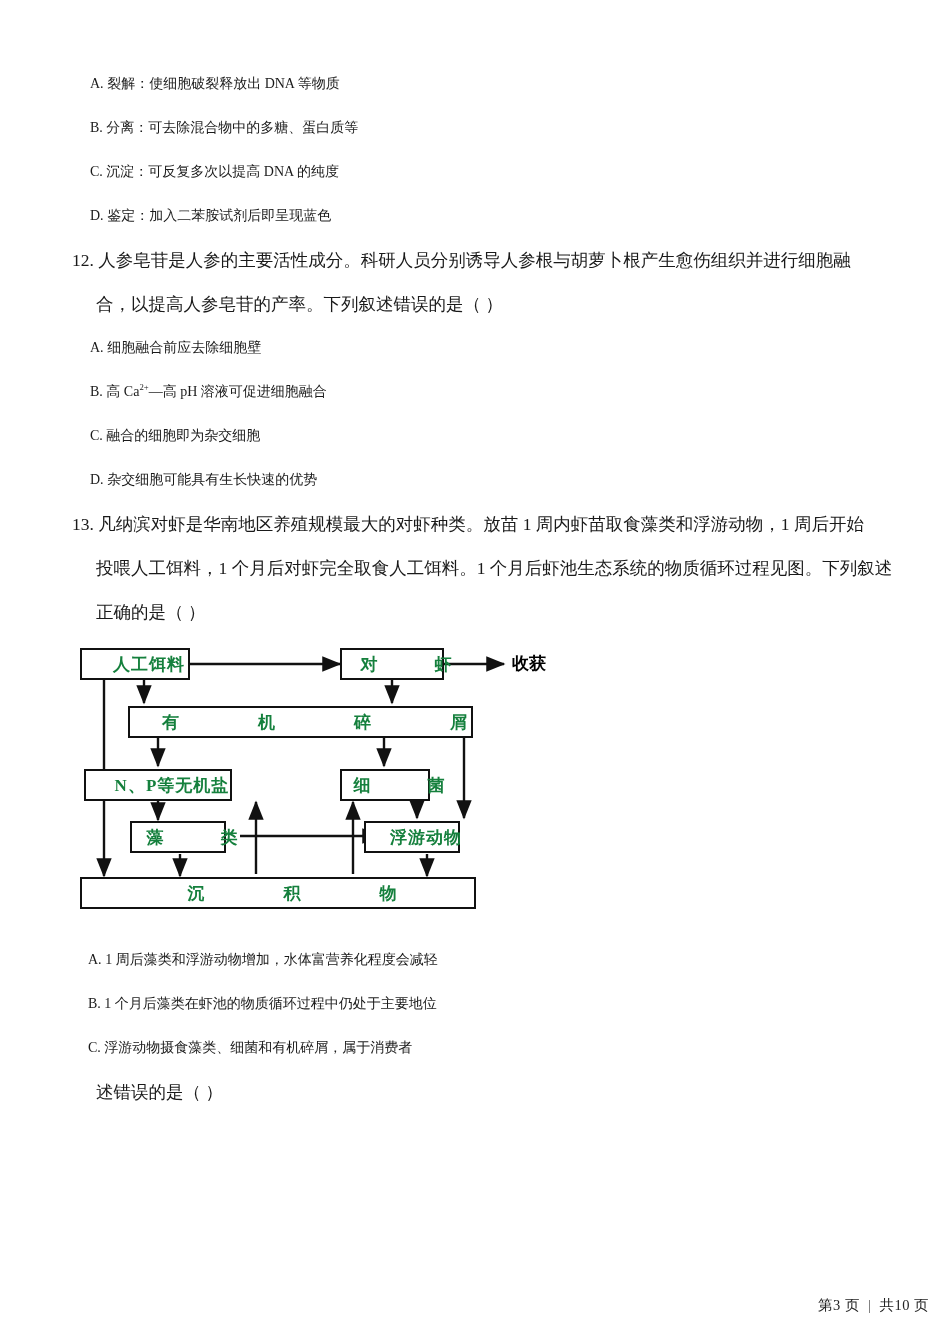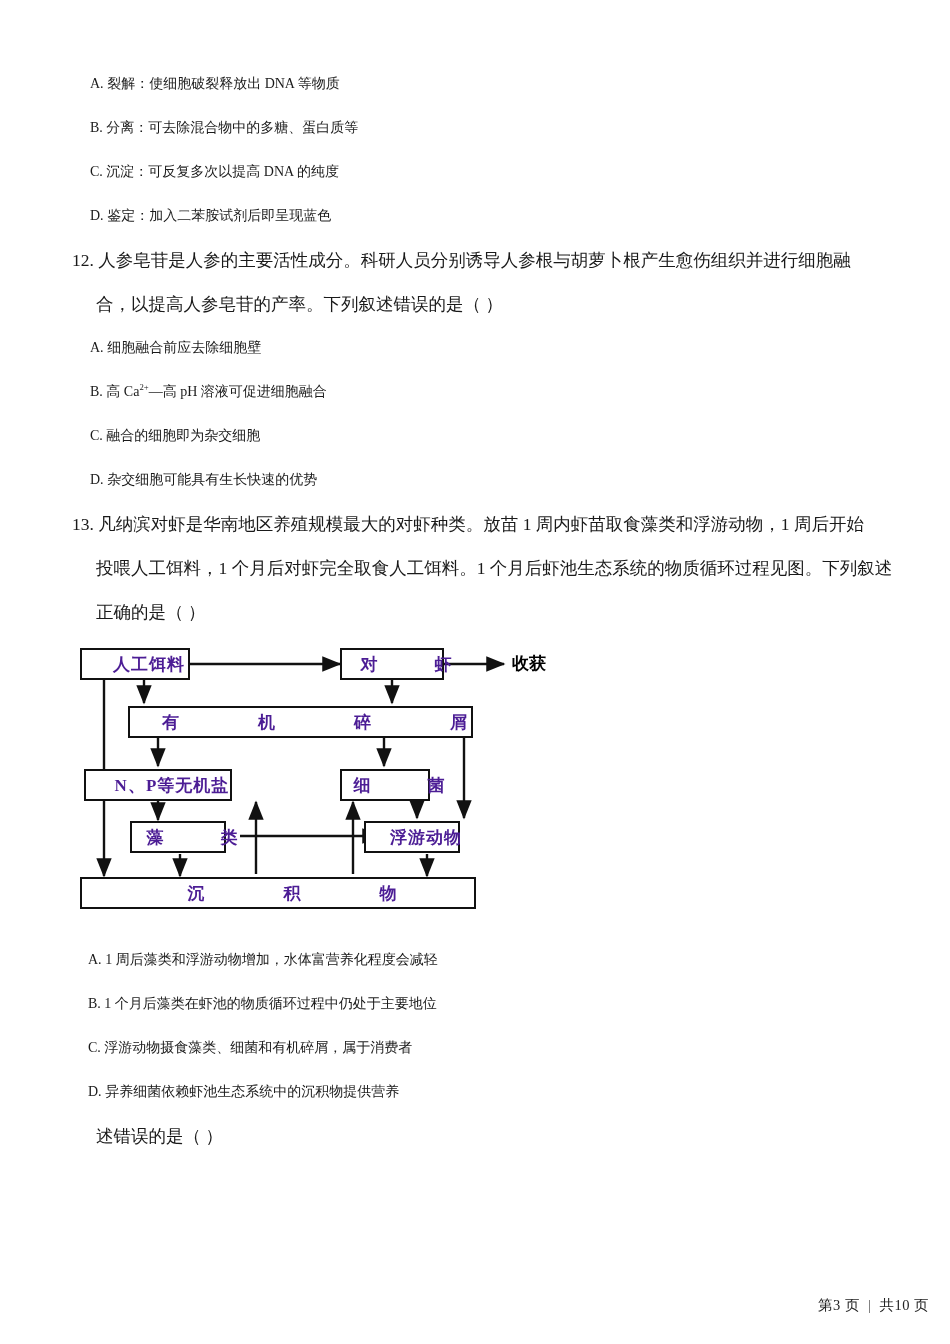--- a/index.html
+++ b/index.html
@@ -63,21 +63,21 @@
     background: #fff;
     box-sizing: border-box;
     display: flex;
     align-items: center;
     justify-content: center;
     font-size: 17px;
     font-weight: 700;
     font-family: "Liberation Serif", "DejaVu Serif", serif;
     white-space: nowrap;
     z-index: 3;
-    color: #4c1d95;
+    color: #15803d;
     padding-left: 28px;
   }
   .dbox.sp1 { letter-spacing: 0.06em; }
   .dbox.sp3 { letter-spacing: 1.55em; text-indent: 1.55em; }
   .dbox.sp4 { letter-spacing: 2.2em; text-indent: 2.2em; }
   .dlabel {
     position: absolute;
     font-size: 17px;
     font-weight: 700;
     white-space: nowrap;
@@ -223,24 +223,20 @@
         <span>1 周后藻类和浮游动物增加，水体富营养化程度会减轻</span>
       </div>
       <div class="opt-line tight">
         <span>B.</span>
         <span>1 个月后藻类在虾池的物质循环过程中仍处于主要地位</span>
       </div>
       <div class="opt-line tight">
         <span>C.</span>
         <span>浮游动物摄食藻类、细菌和有机碎屑，属于消费者</span>
       </div>
-      <div class="opt-line tight">
-        <span>D.</span>
-        <span>异养细菌依赖虾池生态系统中的沉积物提供营养</span>
-      </div>
     </div>
 
     <div>
       <div class="q-wrap">
         <span class="ln indent">述错误的是（     ）</span>
       </div>
     </div>
 
   </div>
 

